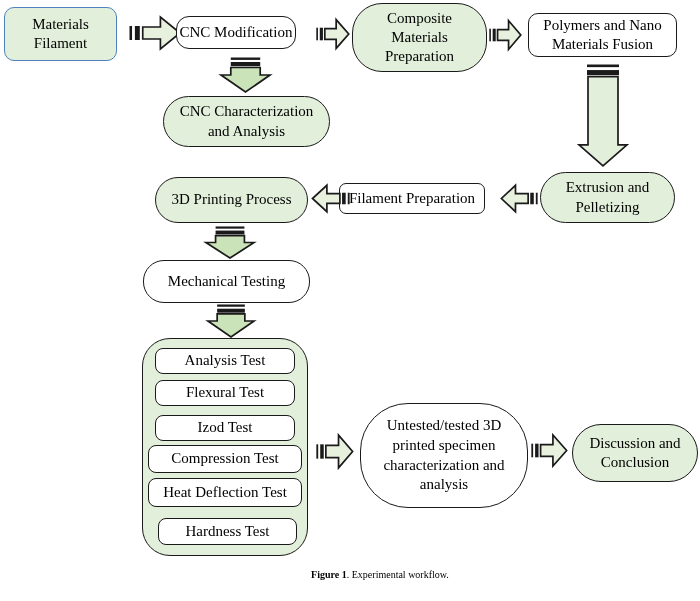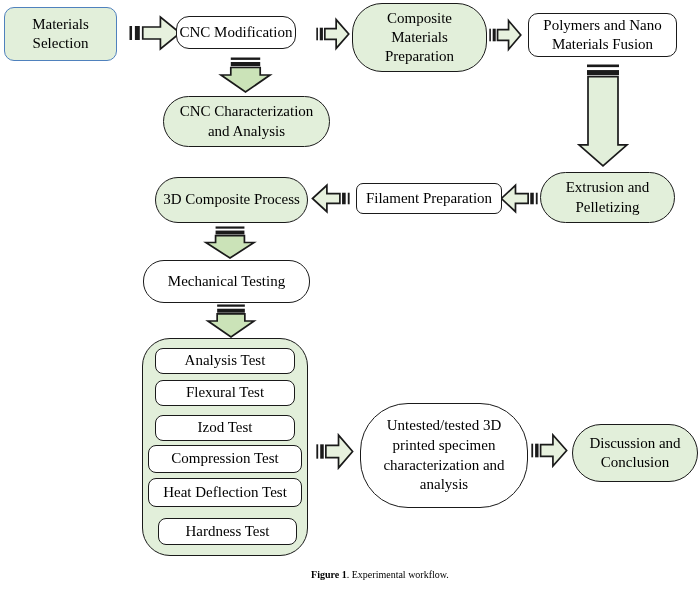--- a/index.html
+++ b/index.html
@@ -33,21 +33,21 @@
   }
   .green { background: var(--node-fill-green); }
 
   #materials-selection { left:4px; top:7px; width:113px; height:54px; border-radius:10px;
     border-color: var(--materials-border-blue); }
   #cnc-modification   { left:176px; top:16px; width:120px; height:33px; border-radius:13px; }
   #composite-preparation { left:352px; top:3px; width:135px; height:69px; border-radius:30px; padding:0 18px; }
   #polymers-fusion    { left:528px; top:13px; width:149px; height:44px; border-radius:10px; padding:0 2px; }
   #cnc-characterization { left:163px; top:96px; width:167px; height:51px; border-radius:26px; padding:0 4px; }
   #extrusion-pelletizing { left:540px; top:172px; width:135px; height:51px; border-radius:26px; padding:0 16px; }
-  #filament-preparation  { left:356px; top:183px; width:146px; height:31px; border-radius:7px; }
+  #filament-preparation  { left:339px; top:183px; width:146px; height:31px; border-radius:7px; }
   #printing-process   { left:155px; top:177px; width:153px; height:46px; border-radius:23px; }
   #mechanical-testing { left:143px; top:260px; width:167px; height:43px; border-radius:21px; }
   #test-container     { left:142px; top:338px; width:166px; height:218px; border-radius:28px; }
   #specimen-characterization { left:360px; top:403px; width:168px; height:105px; border-radius:48px; padding:0 15px; line-height:1.33; }
   #discussion-conclusion { left:572px; top:424px; width:126px; height:58px; border-radius:29px; padding:0 8px; }
 
   .test-box { border-radius:8px; font-size:15px; }
   #test-0 { left:155px; top:348px; width:140px; height:26px; }
   #test-1 { left:155px; top:380px; width:140px; height:26px; }
   #test-2 { left:155px; top:415px; width:140px; height:26px; }
@@ -78,21 +78,21 @@
     position:absolute; left:60px; top:569px; width:640px;
     text-align:center; font-size:10px;
   }
   .caption .bold { font-weight:bold; }
 </style>
 </head>
 <body>
 
 <div class="diagram">
 
-  <div class="node green" id="materials-selection">Materials Selection</div>
+  <div class="node green" id="materials-selection">Materials Filament</div>
 
   <svg class="arrow" id="arrow-r1" viewBox="0 0 54 40" preserveAspectRatio="none">
     <rect class="stripe" x="0.5" y="13" width="2.6" height="14"></rect>
     <rect class="stripe" x="6" y="13" width="5" height="14"></rect>
     <polygon class="body" vector-effect="non-scaling-stroke" points="14,14 32,14 32,4 52,20 32,36 32,26 14,26"></polygon>
   </svg>
 
   <div class="node" id="cnc-modification">CNC Modification</div>
 
   <svg class="arrow" id="arrow-r2" viewBox="0 0 54 40" preserveAspectRatio="none">
@@ -134,21 +134,21 @@
   </svg>
 
   <div class="node" id="filament-preparation">Filament Preparation</div>
 
   <svg class="arrow" id="arrow-l2" viewBox="0 0 54 40" preserveAspectRatio="none">
     <rect class="stripe" x="50.9" y="13" width="2.6" height="14"></rect>
     <rect class="stripe" x="43" y="13" width="5" height="14"></rect>
     <polygon class="body" vector-effect="non-scaling-stroke" points="40,14 22,14 22,4 2,20 22,36 22,26 40,26"></polygon>
   </svg>
 
-  <div class="node green" id="printing-process">3D Composite Process</div>
+  <div class="node green" id="printing-process">3D Printing Process</div>
 
   <svg class="arrow down" id="arrow-d2" viewBox="0 0 52 36" preserveAspectRatio="none">
     <rect class="stripe" x="11" y="0.5" width="30" height="2.4"></rect>
     <rect class="stripe" x="11" y="5" width="30" height="4.2"></rect>
     <polygon class="body" vector-effect="non-scaling-stroke" points="11,10.5 41,10.5 41,18 51,18 26,35 1,18 11,18"></polygon>
   </svg>
 
   <div class="node" id="mechanical-testing">Mechanical Testing</div>
 
   <svg class="arrow down" id="arrow-d3" viewBox="0 0 52 36" preserveAspectRatio="none">

